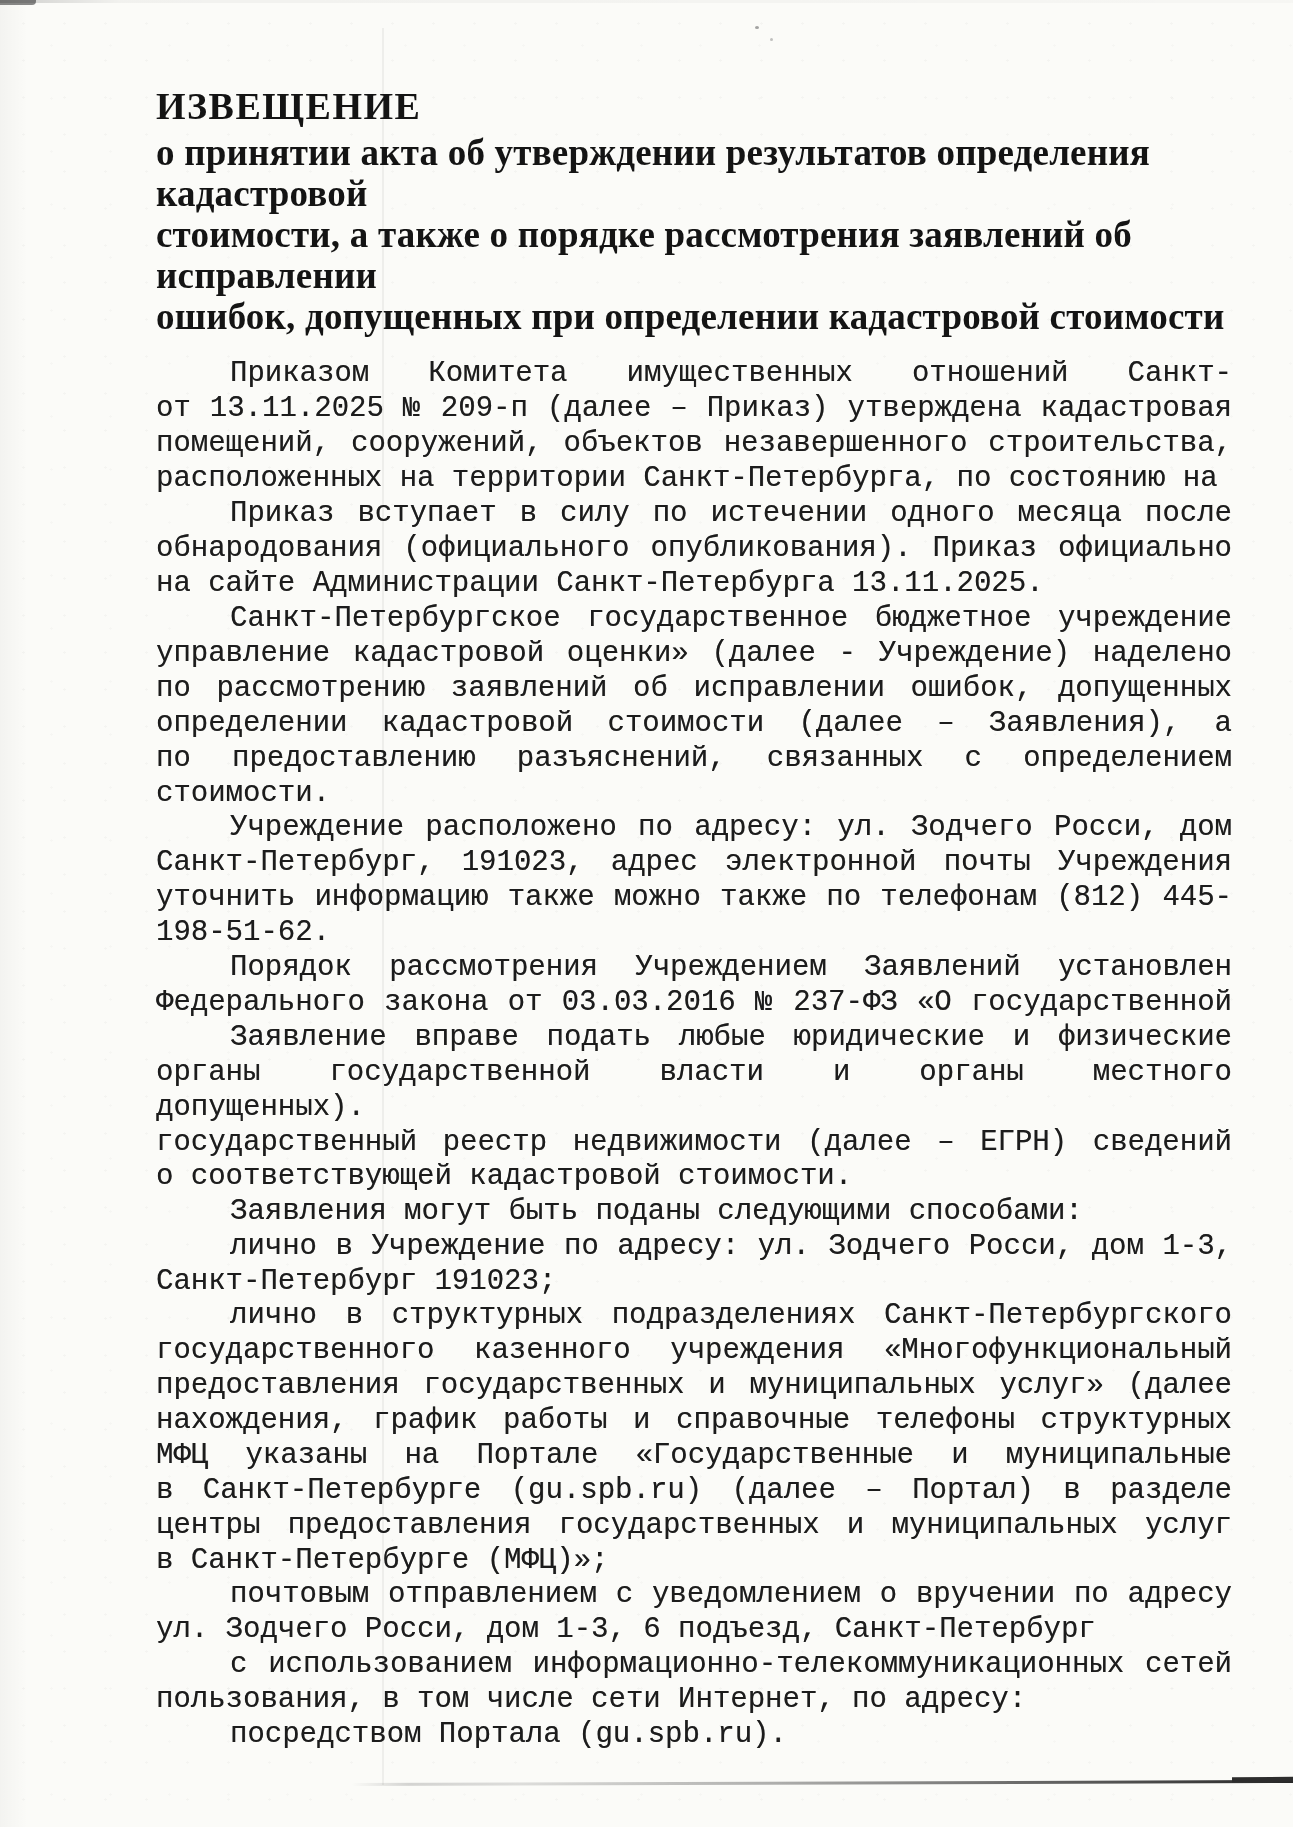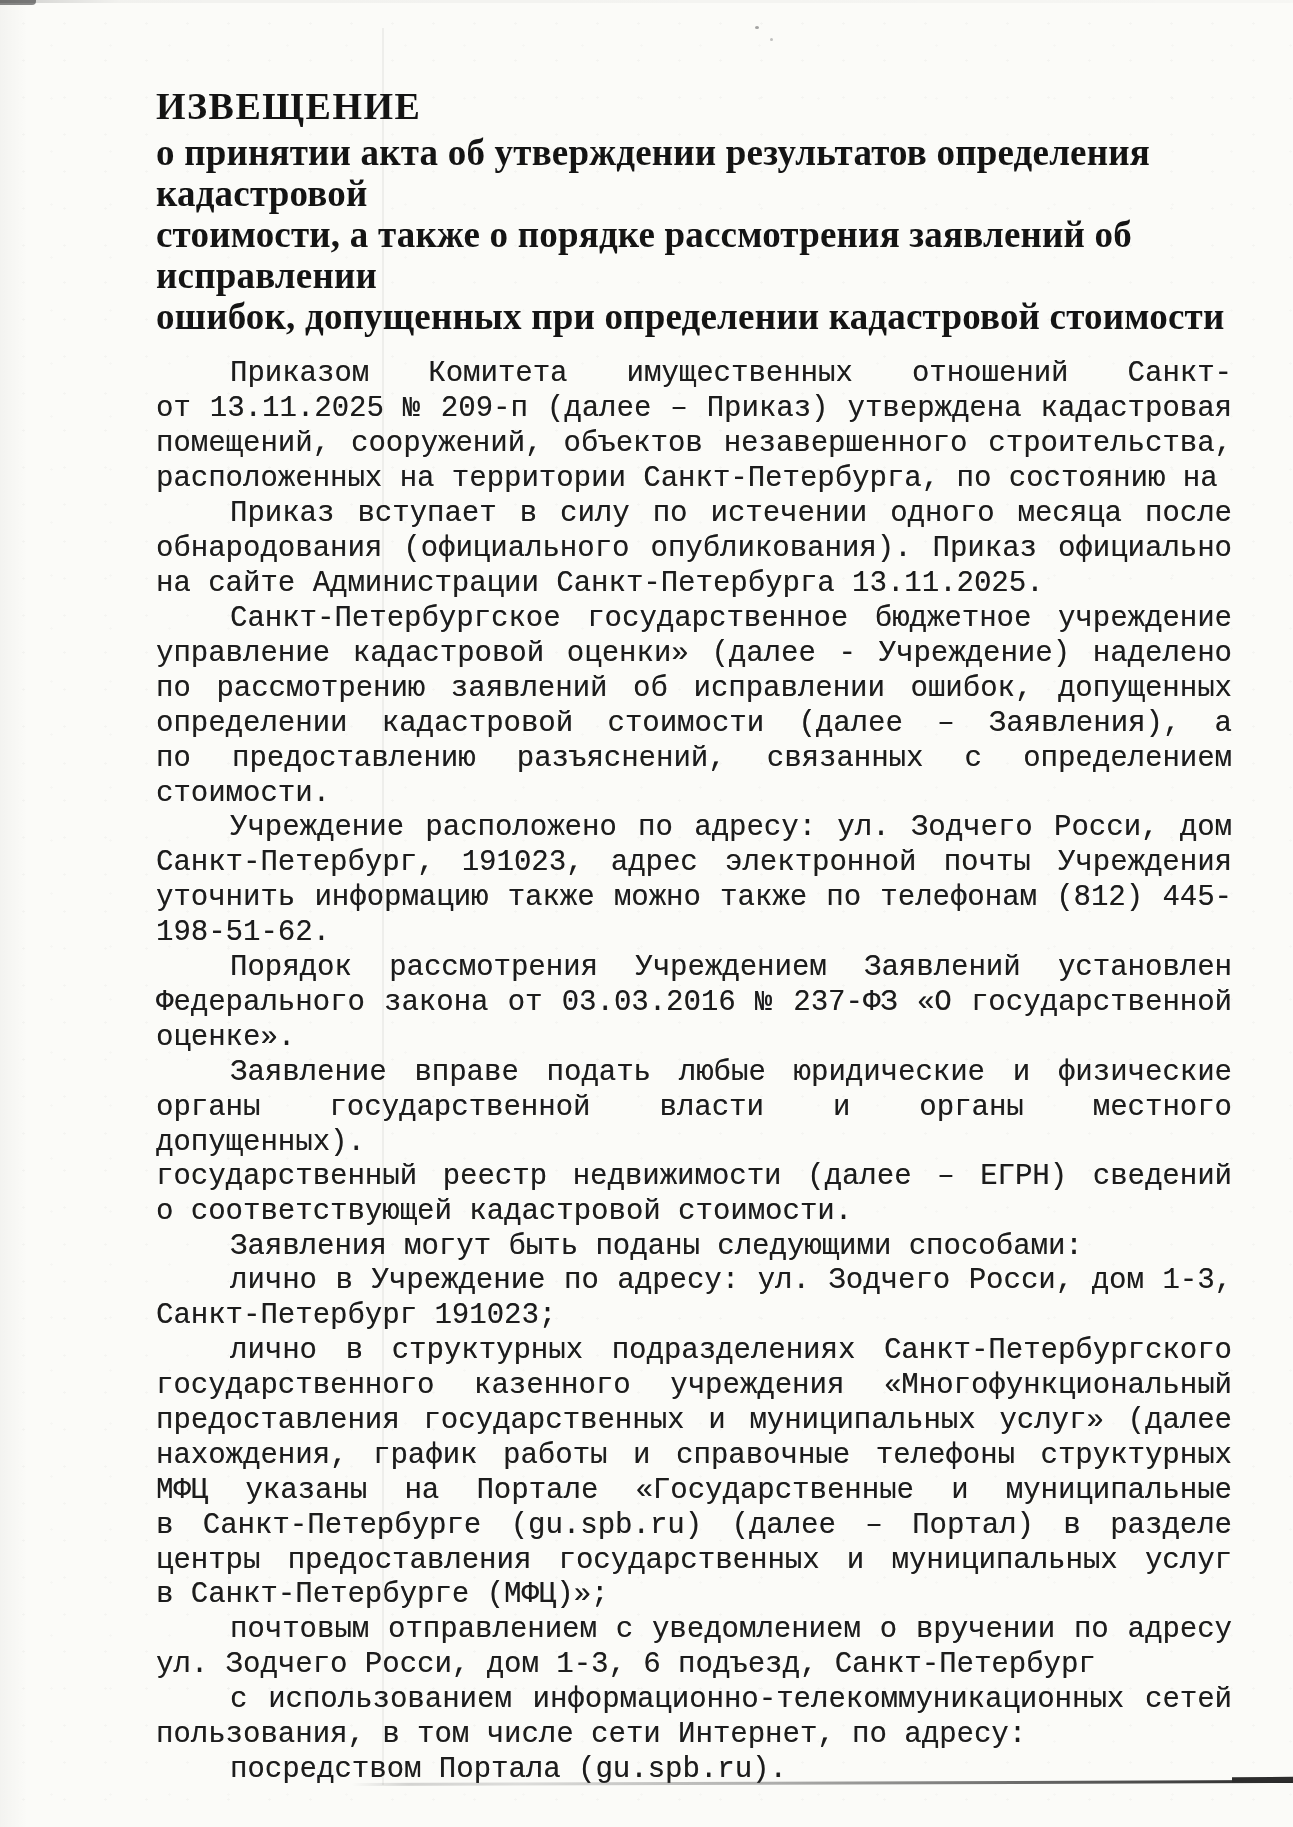--- a/index.html
+++ b/index.html
@@ -155,21 +155,20 @@
         </div>
         <div class="para">
           <div class="line ind just">Учреждение расположено по адресу: ул. Зодчего Росси, дом 1-3, 6 подъезд,</div>
           <div class="line just">Санкт-Петербург, 191023, адрес электронной почты Учреждения info@ko.spb.ru,</div>
           <div class="line just">уточнить информацию также можно также по телефонам (812) 445-51-33, (812)</div>
           <div class="line">198-51-62.</div>
         </div>
         <div class="para">
           <div class="line ind just">Порядок рассмотрения Учреждением Заявлений установлен статьей 21</div>
           <div class="line just">Федерального закона от 03.03.2016 № 237-ФЗ «О государственной кадастровой</div>
-          <div class="line">оценке».</div>
         </div>
         <div class="para">
           <div class="line ind just">Заявление вправе подать любые юридические и физические лица, а также</div>
           <div class="line just">органы государственной власти и органы местного самоуправления (далее –</div>
           <div class="line">допущенных).</div>
         </div>
         <div class="para">
           <div class="line just">государственный реестр недвижимости (далее – ЕГРН) сведений</div>
           <div class="line">о соответствующей кадастровой стоимости.</div>
         </div>

